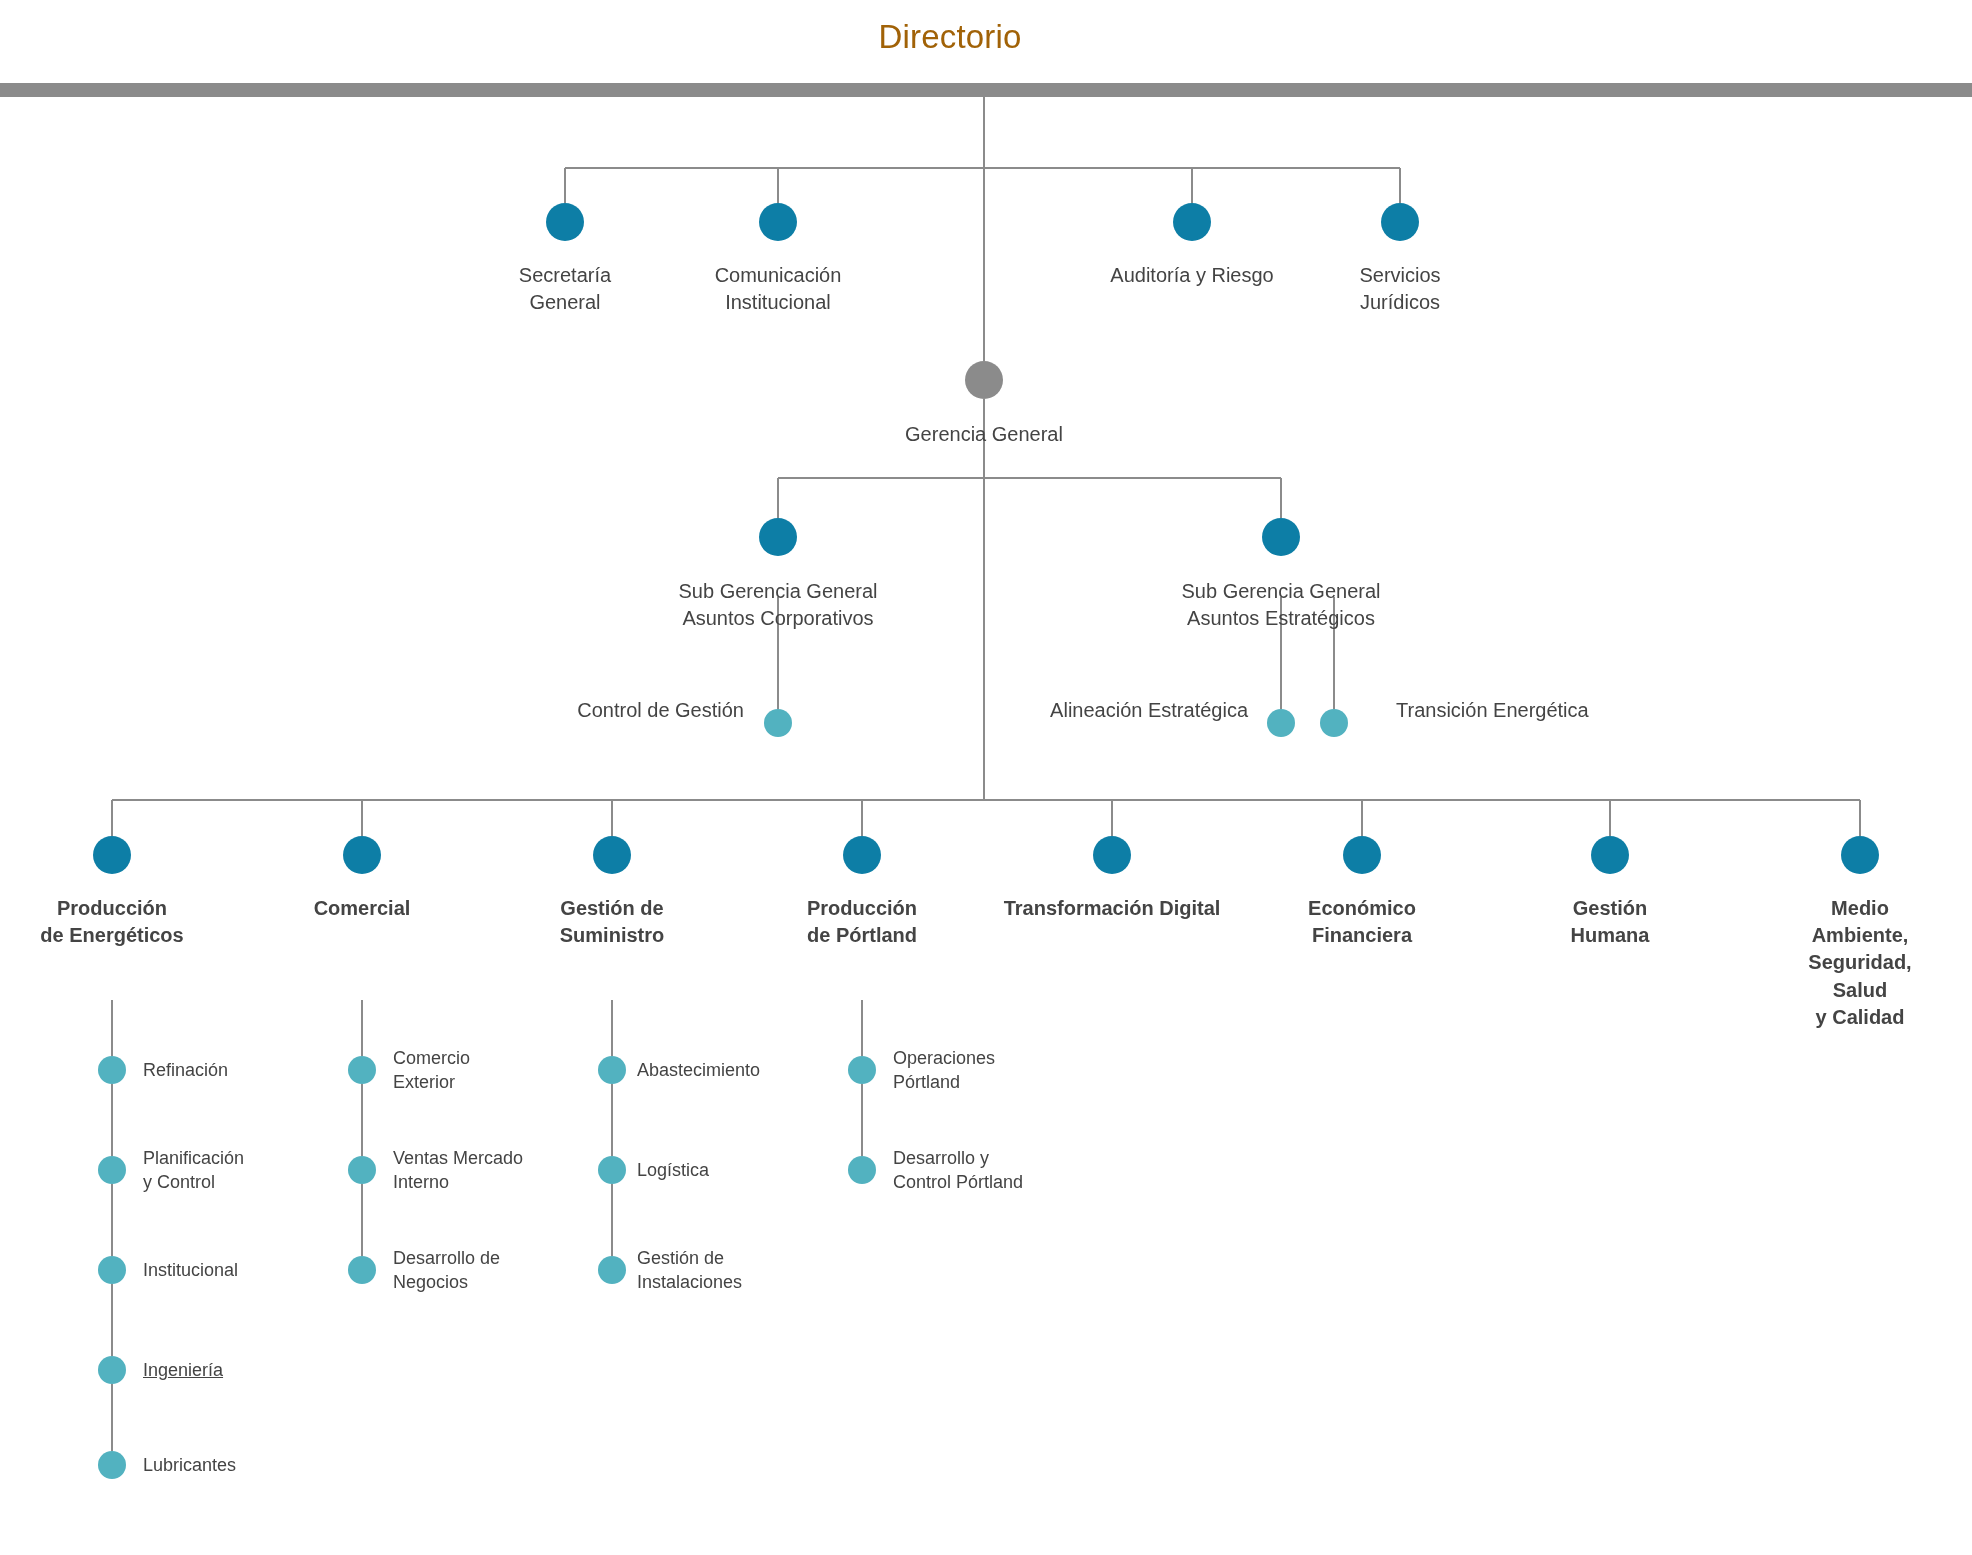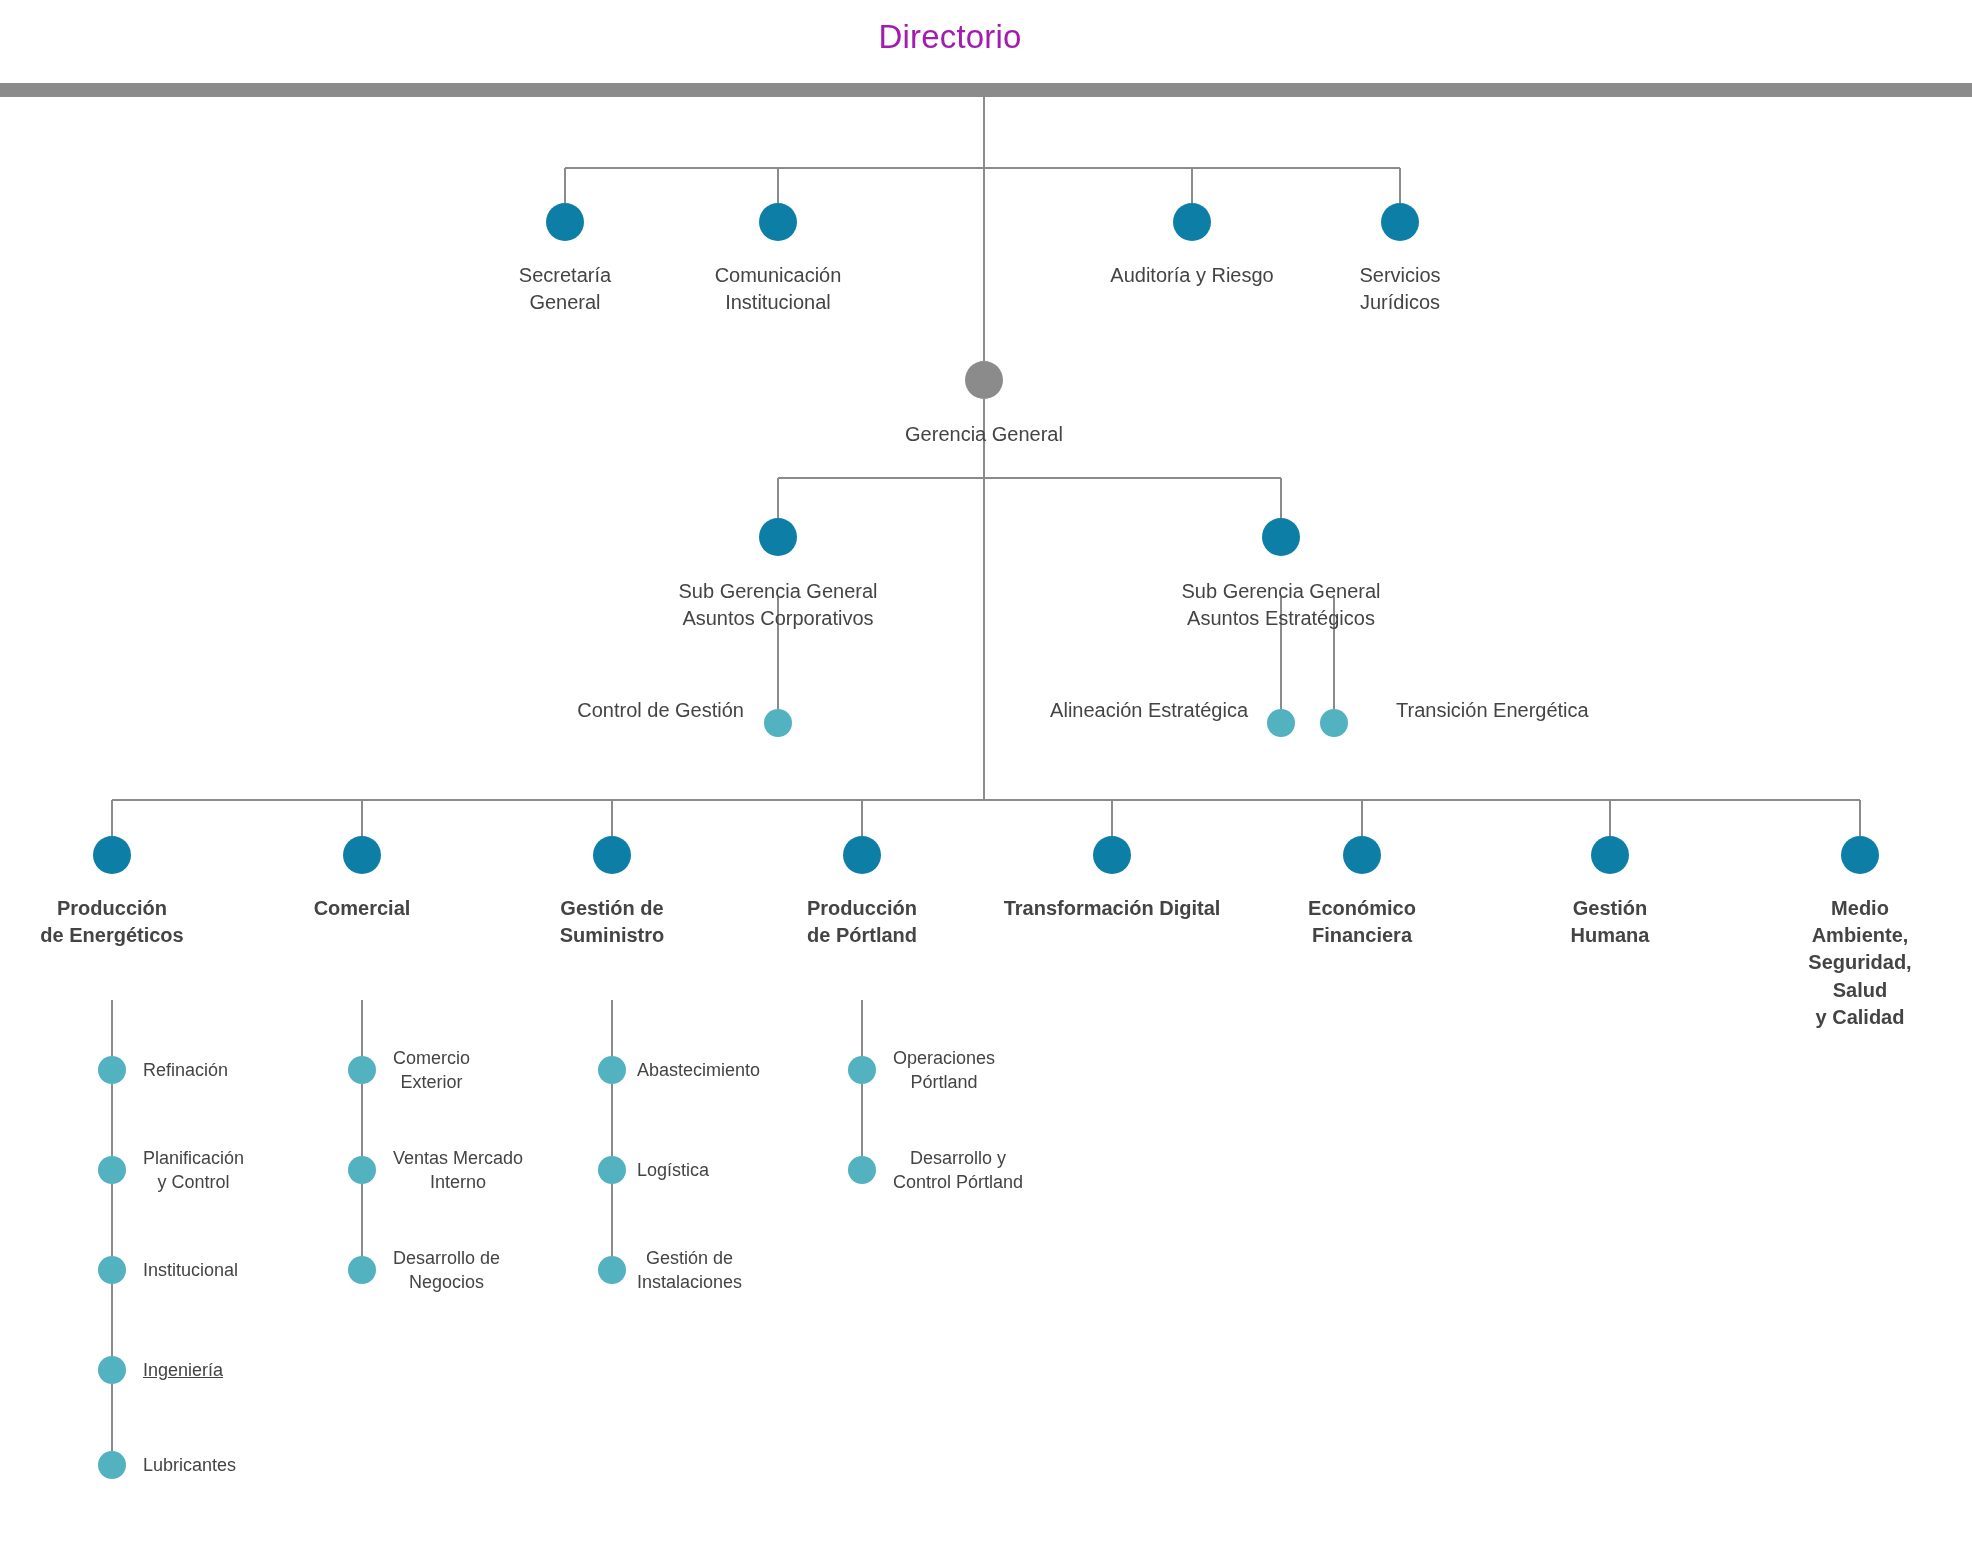--- a/index.html
+++ b/index.html
@@ -23,21 +23,21 @@
     height: 1555px;
     pointer-events: none;
   }
   .title {
     position: absolute;
     left: 0;
     top: 18px;
     width: 1900px;
     text-align: center;
     font-size: 33px;
-    color: #a21caf;
+    color: #a16207;
     letter-spacing: 0.2px;
   }
   .topbar {
     position: absolute;
     left: 0;
     top: 83px;
     width: 1972px;
     height: 14px;
     background: #8b8b8b;
   }
@@ -51,21 +51,21 @@
   .dot-teal  { background: #52b2c0; }
 
   
   .lbl {
     position: absolute;
     color: #444444;
     line-height: 1.36;
     white-space: pre-line;
   }
   .lbl-center { text-align: center; transform: translateX(-50%); }
-  .lbl-left   { text-align: center; }
+  .lbl-left   { text-align: left; }
   .lbl-right  { text-align: right; transform: translateX(-100%); }
 
   .lbl-l1 { font-size: 20px; }      
   .lbl-gg { font-size: 20px; }      
   .lbl-sg { font-size: 20px; text-align: center; }      
   .lbl-side { font-size: 20px; margin-left: 16px; }    
   .lbl-dept { font-size: 20px; font-weight: bold; }    
   .lbl-sub { font-size: 18px; }     
 </style>
 </head>

